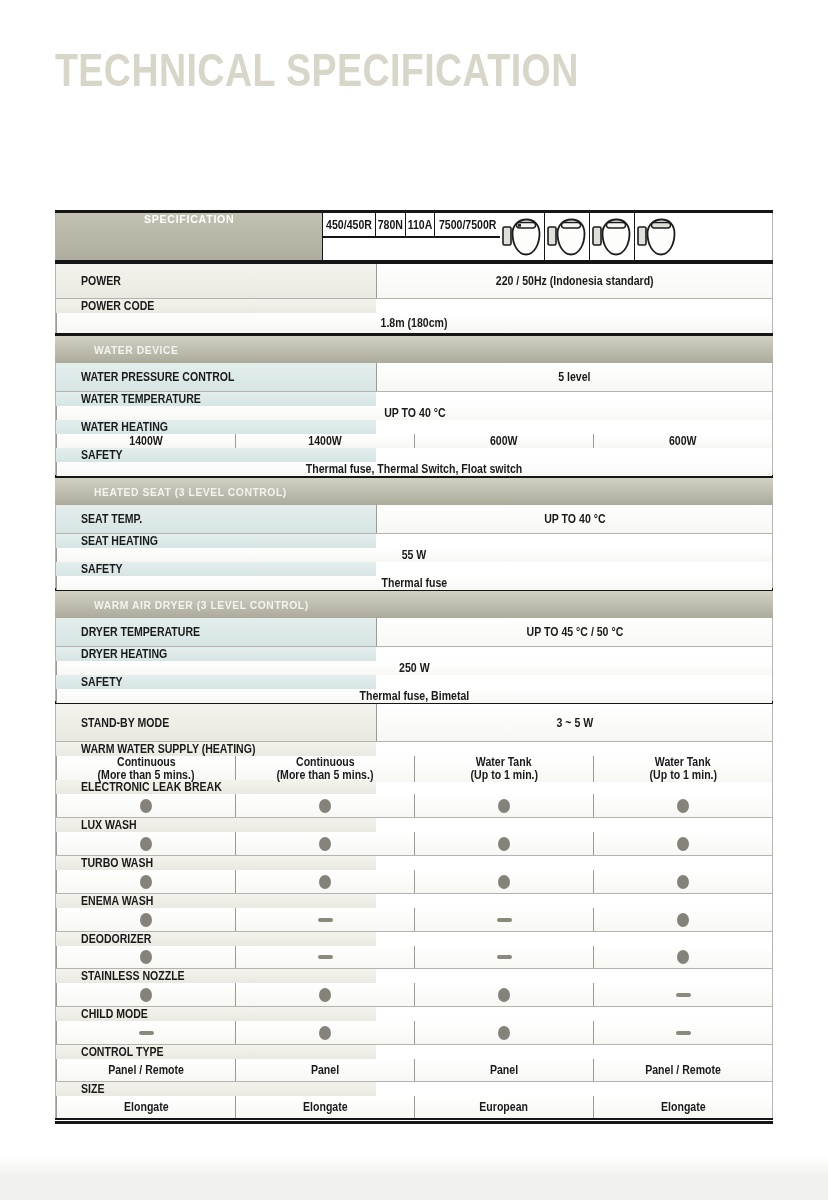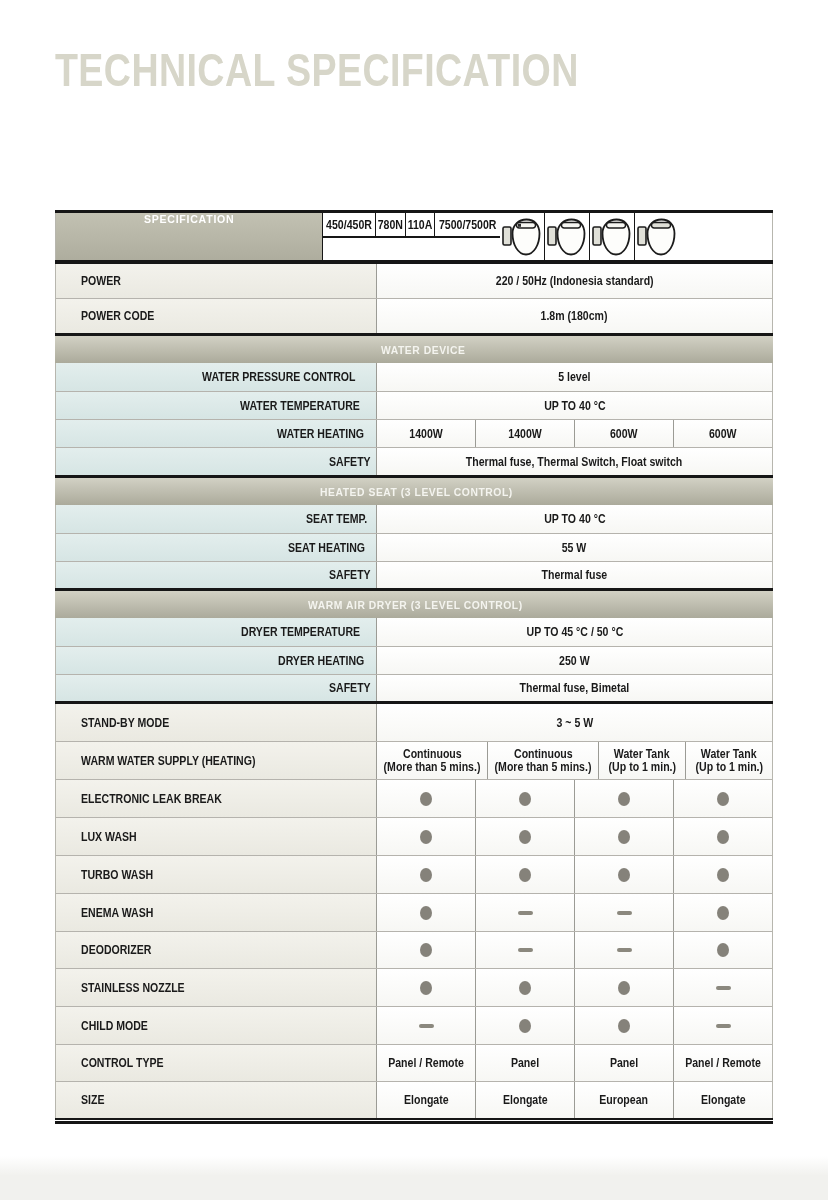--- a/index.html
+++ b/index.html
@@ -31,35 +31,35 @@
   .model-row { display: flex; height: 25px; border-bottom: 2px solid #161616; background: #ffffff; }
   .model-cell { flex: 1; display: flex; align-items: center; justify-content: center; }
   .model-cell + .model-cell { border-left: 1px solid #161616; }
   .model-cell span { display: inline-block; font-size: 12px; font-weight: bold; color: #161616;
     transform: scaleX(0.88); white-space: nowrap; }
   .icon-row { display: flex; height: 47px; background: #ffffff; }
   .icon-cell { flex: 1; display: flex; align-items: center; justify-content: center; }
   .icon-cell + .icon-cell { border-left: 1px solid #161616; }
 
   
-  .sec-head { height: 27px; display: flex; align-items: center; padding-left: 27px;
-    background: linear-gradient(180deg, #d2d1c4, #abaa9b); margin: 0 -1px; justify-content: center; }
+  .sec-head { height: 27px; display: flex; align-items: center; padding-left: 39px;
+    background: linear-gradient(180deg, #d2d1c4, #abaa9b); margin: 0 -1px; }
   .sec-head span { display: inline-block; color: #f4f4ef; font-size: 11.5px; font-weight: bold;
     letter-spacing: 0.6px; transform: scaleX(0.9); transform-origin: left center; white-space: nowrap; }
 
   
-  .sec .row + .row { border-top: 1px solid #b5b3ad; }
+  .sec .row + .row { border-top: 1px solid #b5b3ad; flex-direction: column; }
   .row { display: flex; }
   .r34 { height: 34px; } .r35 { height: 35px; } .r28 { height: 28px; } .r27 { height: 27px; }
   .r37 { height: 37px; } .r38 { height: 38px; }
   .label { width: 320px; display: flex; align-items: center; padding-left: 25px; }
   .label span { display: inline-block; font-size: 12px; font-weight: bold; color: #1a1a1a;
     transform: scaleX(0.88); transform-origin: left center; white-space: nowrap; }
   .cream .label { background: linear-gradient(180deg, #f3f2ec, #eae9e1); }
-  .blue  .label { background: linear-gradient(180deg, #e3eeed, #d6e5e4); justify-content: flex-end; }
+  .blue  .label { background: linear-gradient(180deg, #e3eeed, #d6e5e4); }
   .vals { flex: 1; display: flex; border-left: 1px solid #9b9b95;
     background: linear-gradient(180deg, #ffffff, #f7f7f4); }
   .cell { flex: 1; display: flex; align-items: center; justify-content: center; }
   .cols .cell + .cell { border-left: 1px solid #9b9b95; }
   .cell span.v { display: inline-block; font-size: 12px; font-weight: bold; color: #1a1a1a;
     transform: scaleX(0.88); white-space: nowrap; }
   .cell.two { flex-direction: column; justify-content: center; line-height: 13px; }
 
   .mark { display: inline-block; }
   .mark[data-mark="dot"]  { width: 12px; height: 14px; border-radius: 50%; background: #85827a; }

